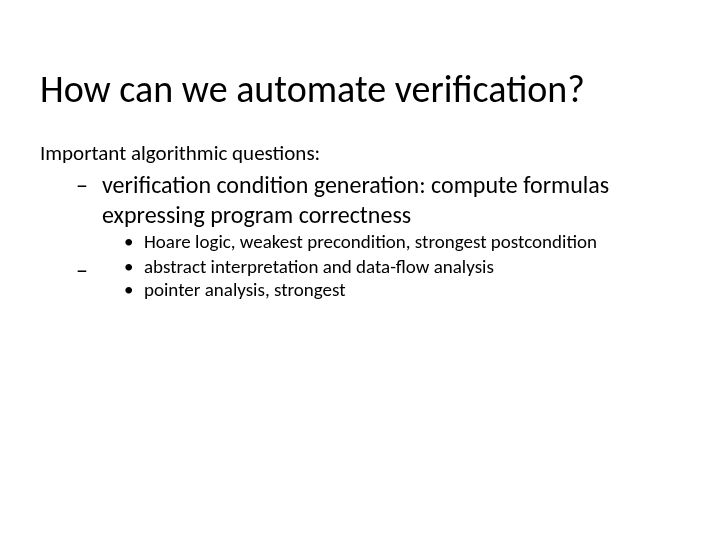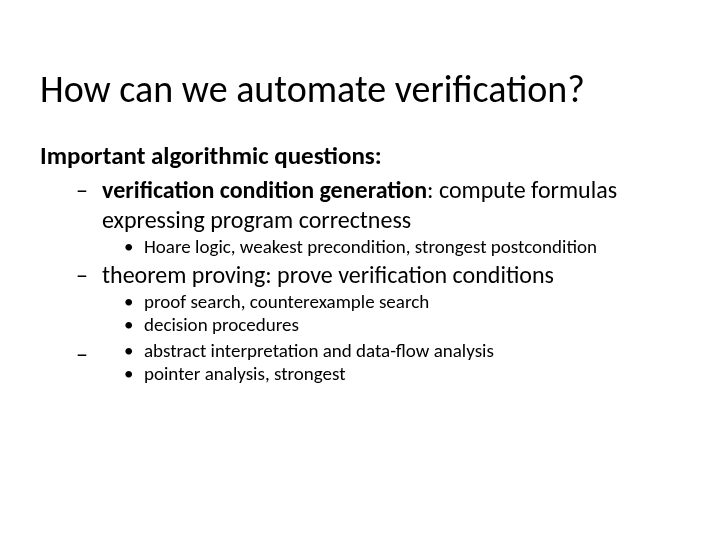--- a/index.html
+++ b/index.html
@@ -1,52 +1,45 @@
 <!DOCTYPE html>
 <html><head>
 <meta charset="utf-8">
 <style>
   * { margin: 0; padding: 0; box-sizing: border-box; }
   html, body { width: 720px; height: 540px; background: #fff; font-family: Calibri, "Segoe UI", Arial, sans-serif; color: #000; }
   .slide { width: 720px; height: 540px; padding: 32px 40px 20px 40px; position: relative; margin-top: 34px; }
   .title { font-size: 38px; font-weight: 400; margin-bottom: 28px; letter-spacing: 0px; }
-  .intro { font-size: 25px; margin-bottom: 4px; font-weight: bold; }
+  .intro { font-size: 21px; margin-bottom: 4px; }
   .lvl1 { list-style: none; padding-left: 62px; }
   .lvl1 > li { position: relative; font-size: 24px; line-height: 1.25; margin-bottom: 2px; }
   .lvl1 > li::before { content: "–"; position: absolute; left: -26px; top: 0; }
   .lvl2 { list-style: none; padding-left: 42px; }
   .lvl2 > li { position: relative; font-size: 19px; line-height: 1.22; }
   .lvl2 > li::before { content: "•"; position: absolute; left: -20px; top: 0; }
-  .bold { font-weight: 700; }
+  .bold { font-weight: 400; }
 </style>
 </head>
 <body>
 
 <div class="slide">
 
   <h1 class="title">How can we automate verification?</h1>
 
   <div class="intro">Important algorithmic questions:</div>
 
   <ul class="lvl1">
 
     <li>
       <span class="bold">verification condition generation</span><span>: compute formulas expressing program correctness</span>
       <ul class="lvl2">
         <li>Hoare logic, weakest precondition, strongest postcondition</li>
       </ul>
     </li>
 
-    <li>
-      <span>theorem proving: prove verification conditions</span>
-      <ul class="lvl2">
-        <li>proof search, counterexample search</li>
-        <li>decision procedures</li>
-      </ul>
-    </li>
 
     <li>
       <ul class="lvl2">
         <li>abstract interpretation and data-flow analysis</li>
         <li>pointer analysis, strongest</li>
       </ul>
     </li>
 
 
   </ul>

